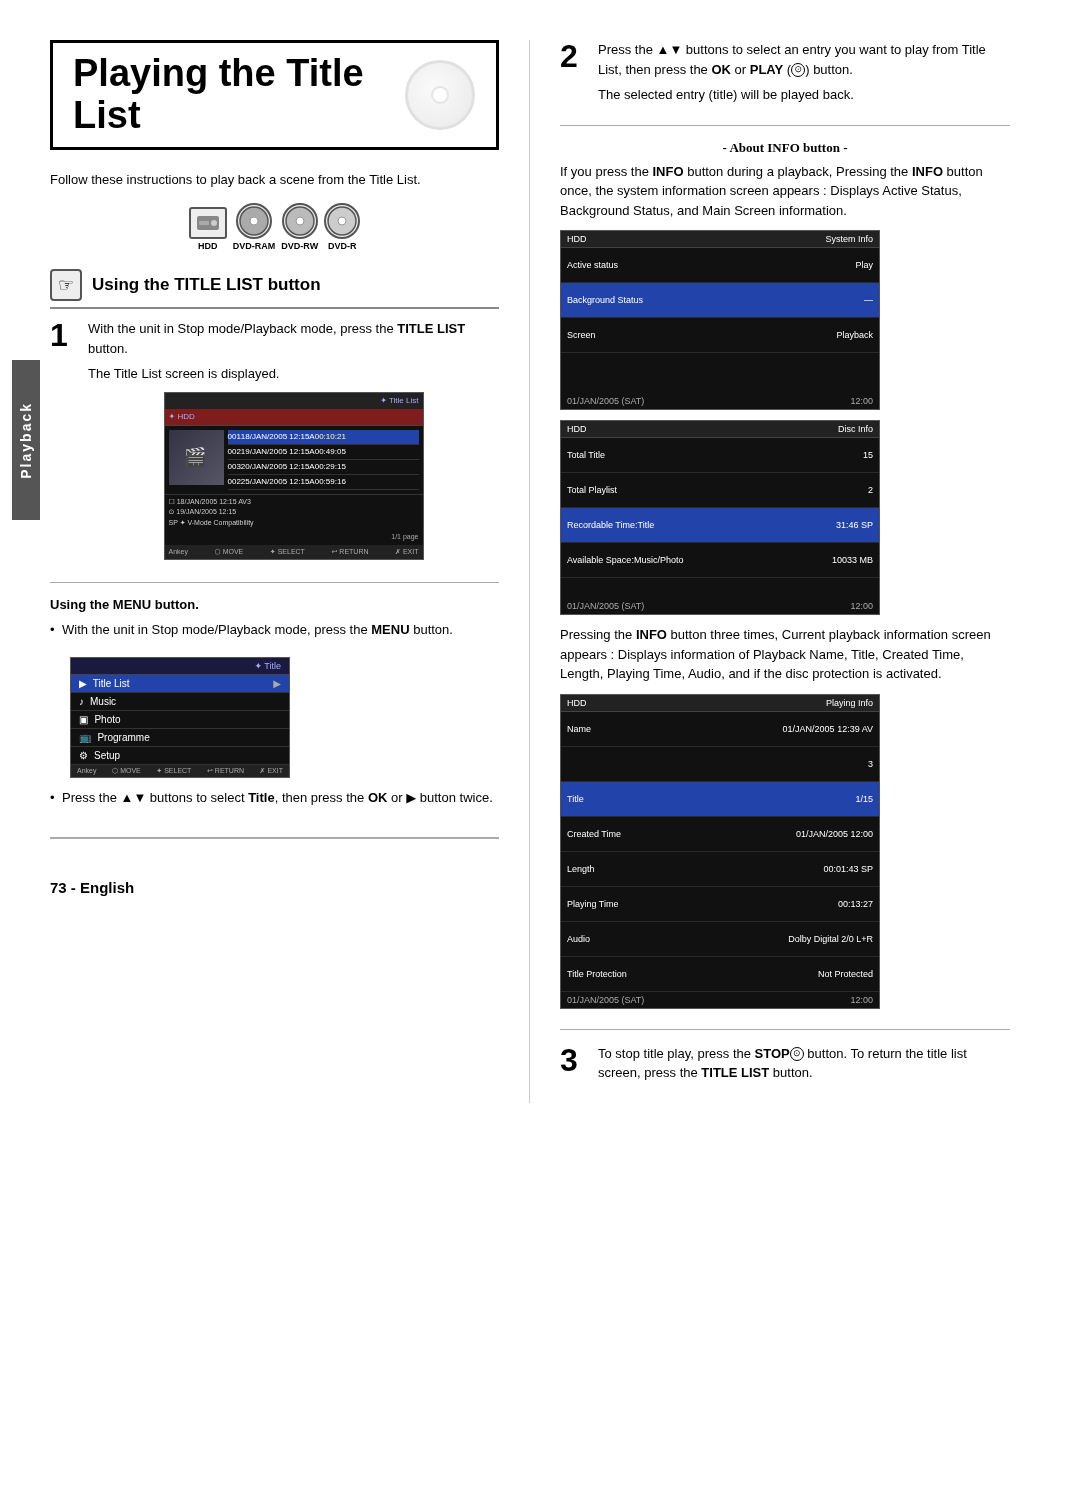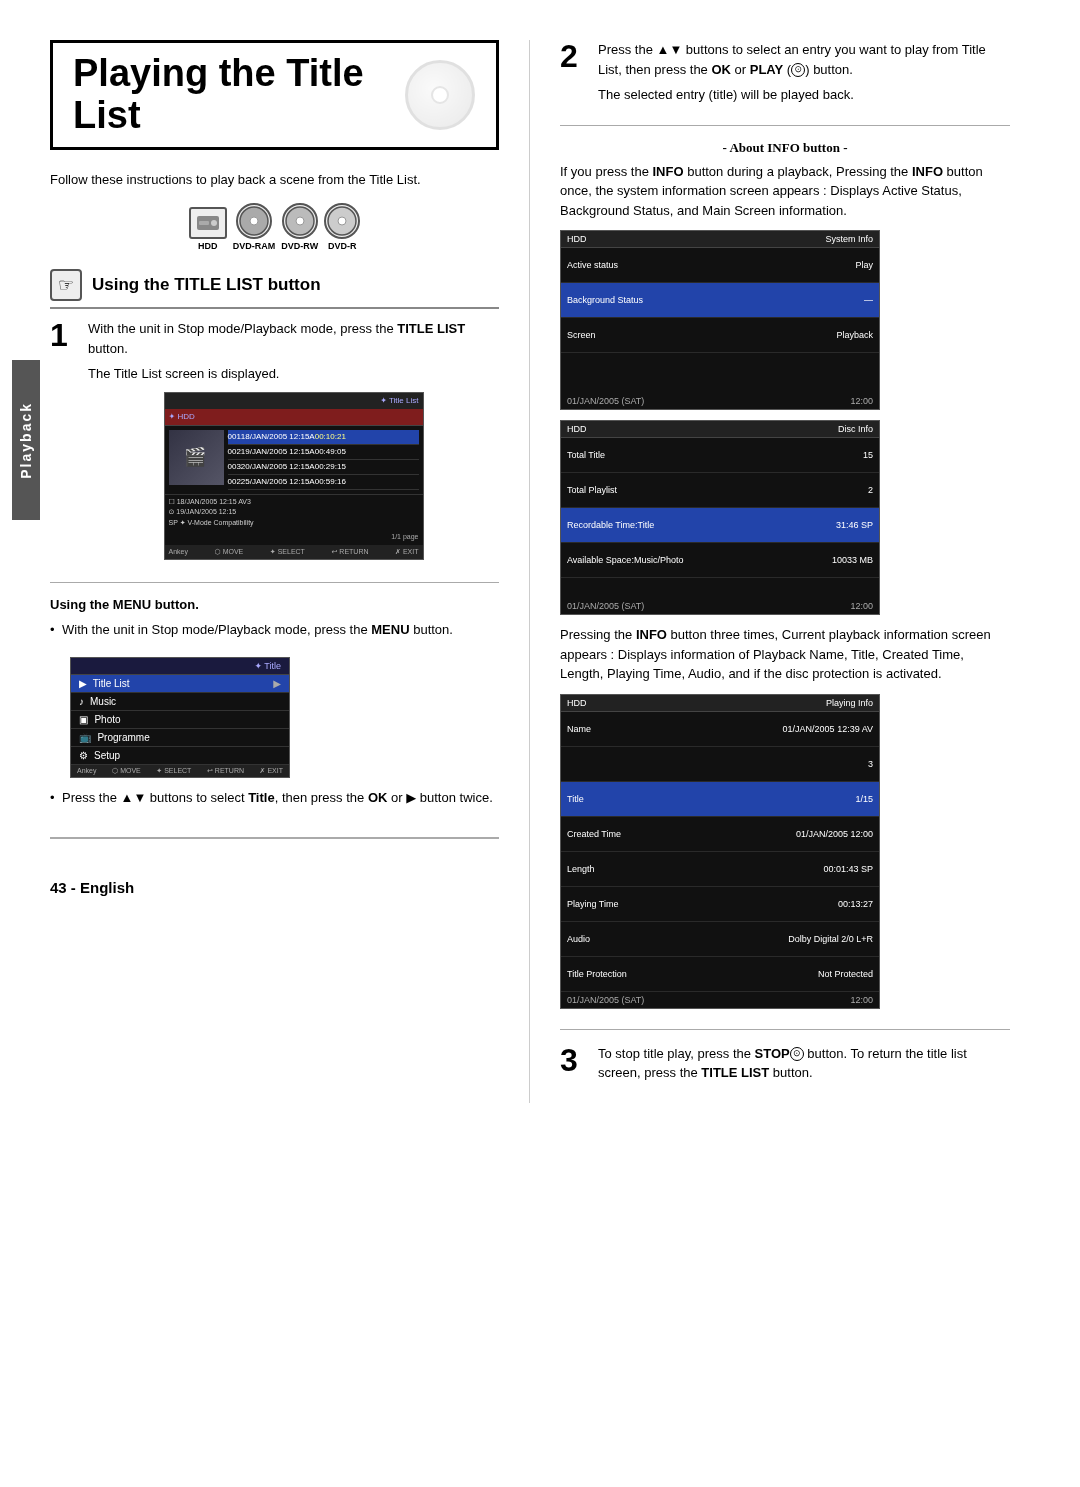--- a/index.html
+++ b/index.html
@@ -539,21 +539,21 @@
             <span>✗ EXIT</span>
         </div>
       </div>
 
       <div class="bullet-item" style="margin-top:10px;">
         Press the ▲▼ buttons to select <strong>Title</strong>, then press the <strong>OK</strong> or ▶ button twice.
       </div>
     </div>
 
     <div style="border-top:2px solid #aaa; margin-top:30px; padding-top:10px;">
-      <div class="page-num">43 - English</div>
+      <div class="page-num">73 - English</div>
     </div>
 
   </div>
 
   <div class="right-col">
 
     <div class="step" style="margin-top:0;">
       <div class="step-num">2</div>
       <div class="step-content">
         <p>

